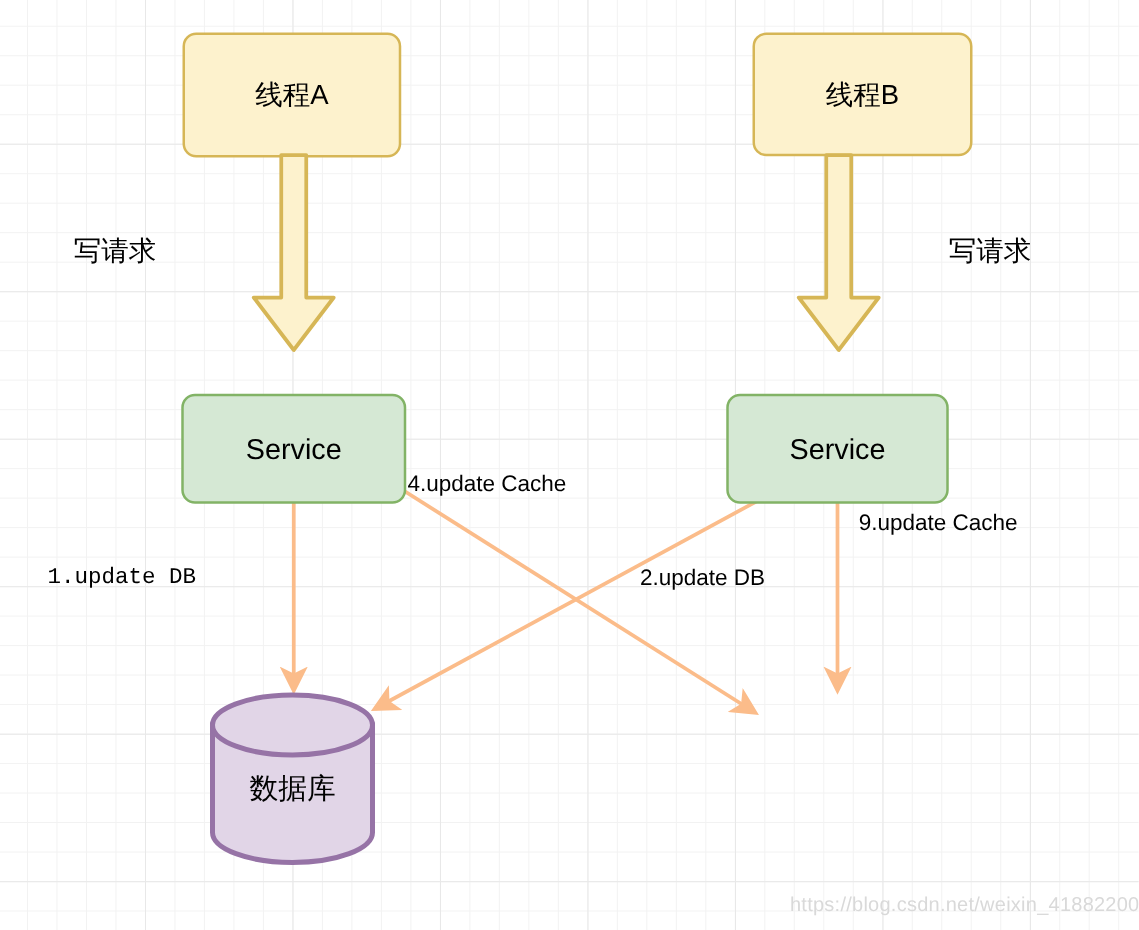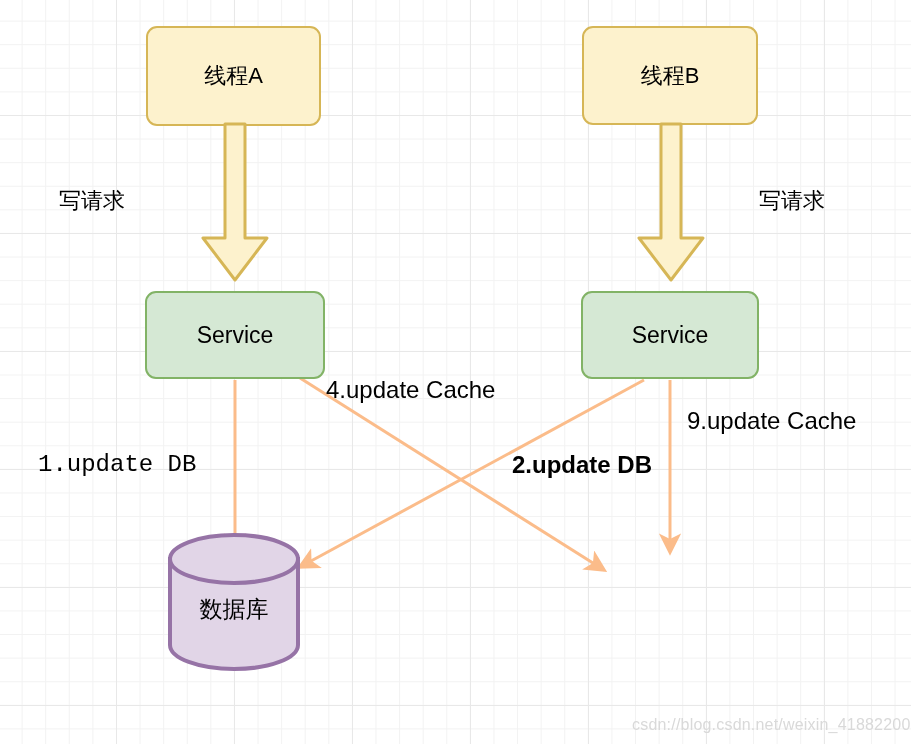--- a/index.html
+++ b/index.html
@@ -39,21 +39,21 @@
     pointer-events: none;
   }
   .node {
     position: absolute;
     z-index: 2;
   }
   .edge-label {
     position: absolute;
     z-index: 3;
     color: #000000;
-    font-size: 24px;
+    font-size: 18px;
     line-height: 1;
     white-space: nowrap;
   }
   .cn-label {
     font-size: 22px;
   }
 
   
   .box {
     box-sizing: border-box;
@@ -64,20 +64,21 @@
     font-size: 23px;
     color: #000000;
   }
   .box-thread {
     background: #fdf2cd;
     border: 2px solid #d6b656;
   }
   .box-service {
     background: #d5e8d4;
     border: 2px solid #82b366;
+    margin-top: 24px;
   }
 
   
   .cyl {
     position: absolute;
     z-index: 2;
   }
   .cyl svg { display: block; }
   .cyl-label {
     position: absolute;
@@ -121,21 +122,21 @@
 
     <line x1="644" y1="380" x2="300" y2="567" stroke="#fbbc8a" stroke-width="3" marker-end="url(#arrow-orange)"></line>
 
     <line x1="300" y1="378" x2="604" y2="570" stroke="#fbbc8a" stroke-width="3" marker-end="url(#arrow-orange)"></line>
   </svg>
 
   <div class="node box box-thread" style="left:146px; top:26px; width:175px; height:100px;">
     <span class="cn-label">线程A</span>
   </div>
 
-  <div class="node box box-thread" style="left:582px; top:26px; width:176px; height:99px;">
+  <div class="node box box-thread" style="left:602px; top:26px; width:176px; height:99px;">
     <span class="cn-label">线程B</span>
   </div>
 
   <div class="block-arrow" style="left:199px; top:122px; width:72px; height:162px;">
     <svg viewBox="0 0 72 162" width="72" height="162">
       <path d="M 26 2 L 46 2 L 46 116 L 68 116 L 36 158 L 4 116 L 26 116 Z" fill="#fdf2cd" stroke="#d6b656" stroke-width="3" stroke-linejoin="round"></path>
     </svg>
   </div>
 
   <div class="block-arrow" style="left:635px; top:122px; width:72px; height:162px;">
@@ -145,36 +146,36 @@
   </div>
 
   <div class="node box box-service" style="left:145px; top:291px; width:180px; height:88px;">
     <span>Service</span>
   </div>
 
   <div class="node box box-service" style="left:581px; top:291px; width:178px; height:88px;">
     <span>Service</span>
   </div>
 
-  <div class="cyl" style="left:166px; top:532px; width:136px; height:140px;font-family:Liberation Mono, monospace;">
+  <div class="cyl" style="left:166px; top:553px; width:136px; height:140px;font-family:Liberation Mono, monospace;">
     <svg viewBox="0 0 136 140" width="136" height="140">
       <path d="M 4 27 L 4 113 A 64 24 0 0 0 132 113 L 132 27 Z" fill="#e1d5e7" stroke="#9673a6" stroke-width="4"></path>
       <ellipse cx="68" cy="27" rx="64" ry="24" fill="#e1d5e7" stroke="#9673a6" stroke-width="4"></ellipse>
     </svg>
     <div class="cyl-label cn-label" style="top:62px;">数据库</div>
   </div>
 
 
   <div class="edge-label cn-label" style="left:59px; top:190px;">写请求</div>
 
   <div class="edge-label cn-label" style="left:759px; top:190px;">写请求</div>
 
   <div class="edge-label" style="left:38px; top:453px;font-family:Liberation Mono, monospace;">1.update DB</div>
 
-  <div class="edge-label" style="left:512px; top:453px;font-weight:bold;">2.update DB</div>
+  <div class="edge-label" style="left:512px; top:453px;">2.update DB</div>
 
   <div class="edge-label" style="left:687px; top:409px;">9.update Cache</div>
 
   <div class="edge-label" style="left:326px; top:378px;">4.update Cache</div>
 
-  <div id="watermark" style="left:632px; top:716px;">csdn://blog.csdn.net/weixin_41882200</div>
+  <div id="watermark" style="left:632px; top:716px;">https://blog.csdn.net/weixin_41882200</div>
 
 </div>
 
 </body></html>

